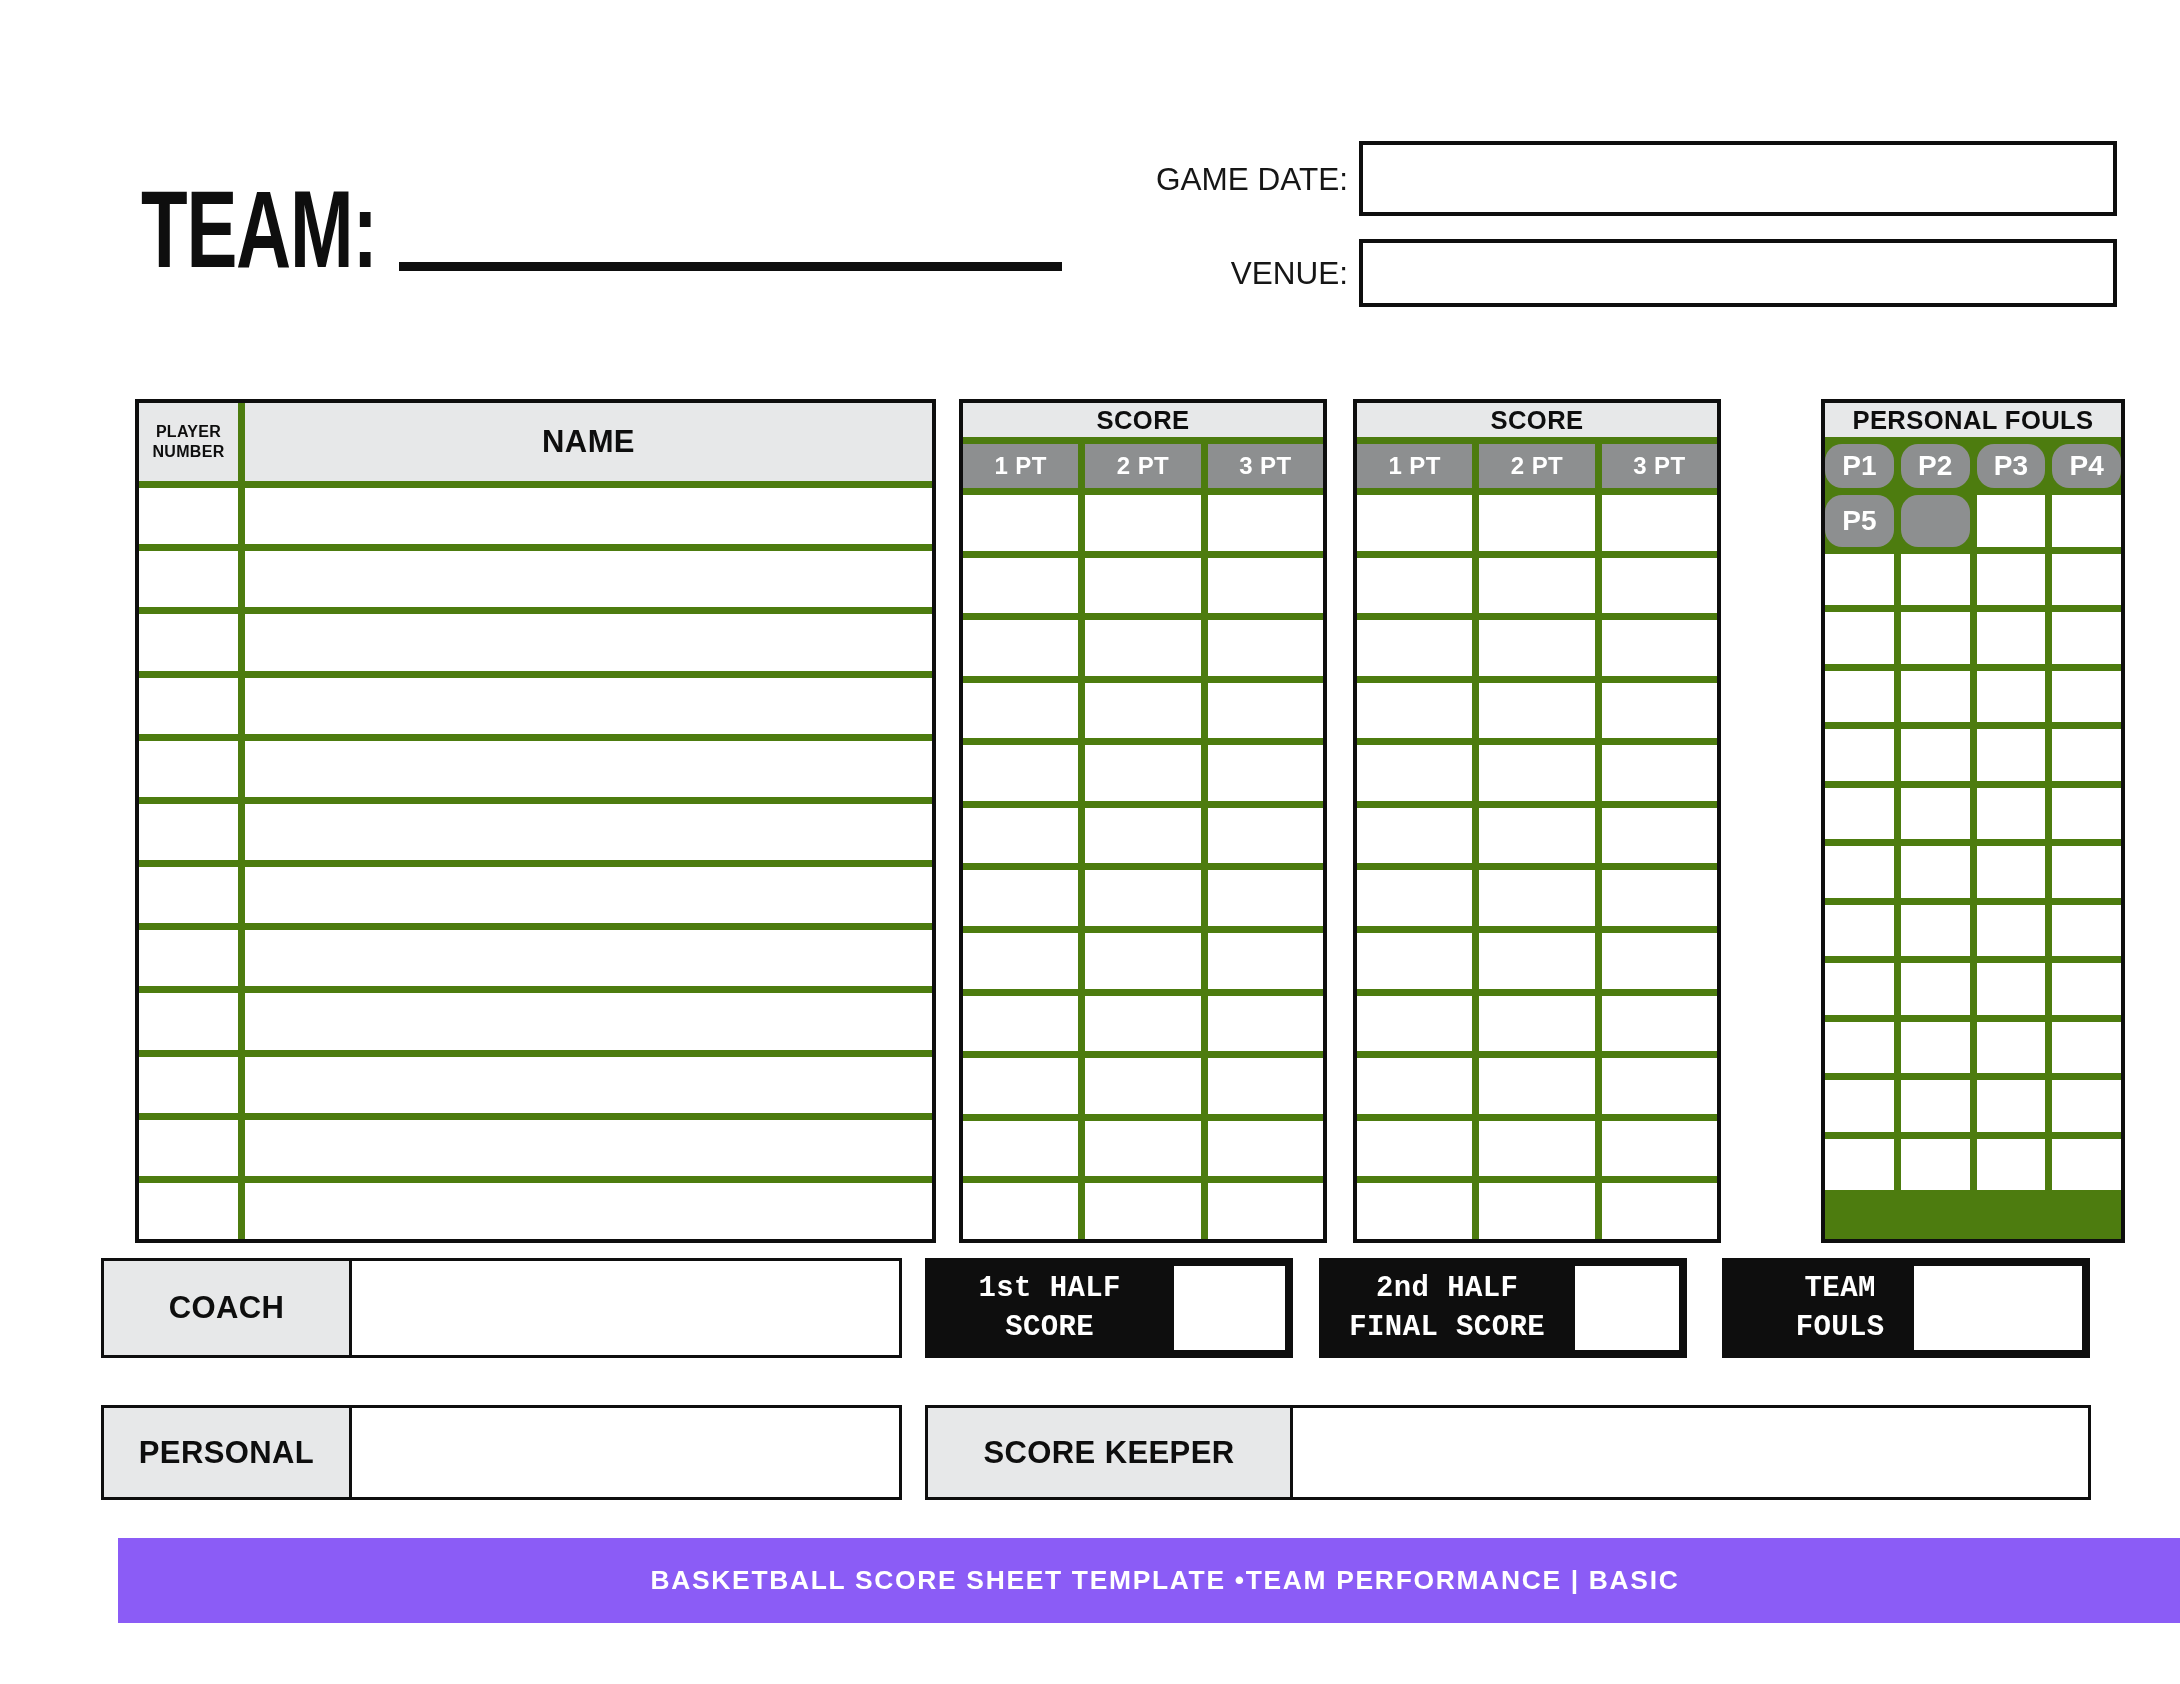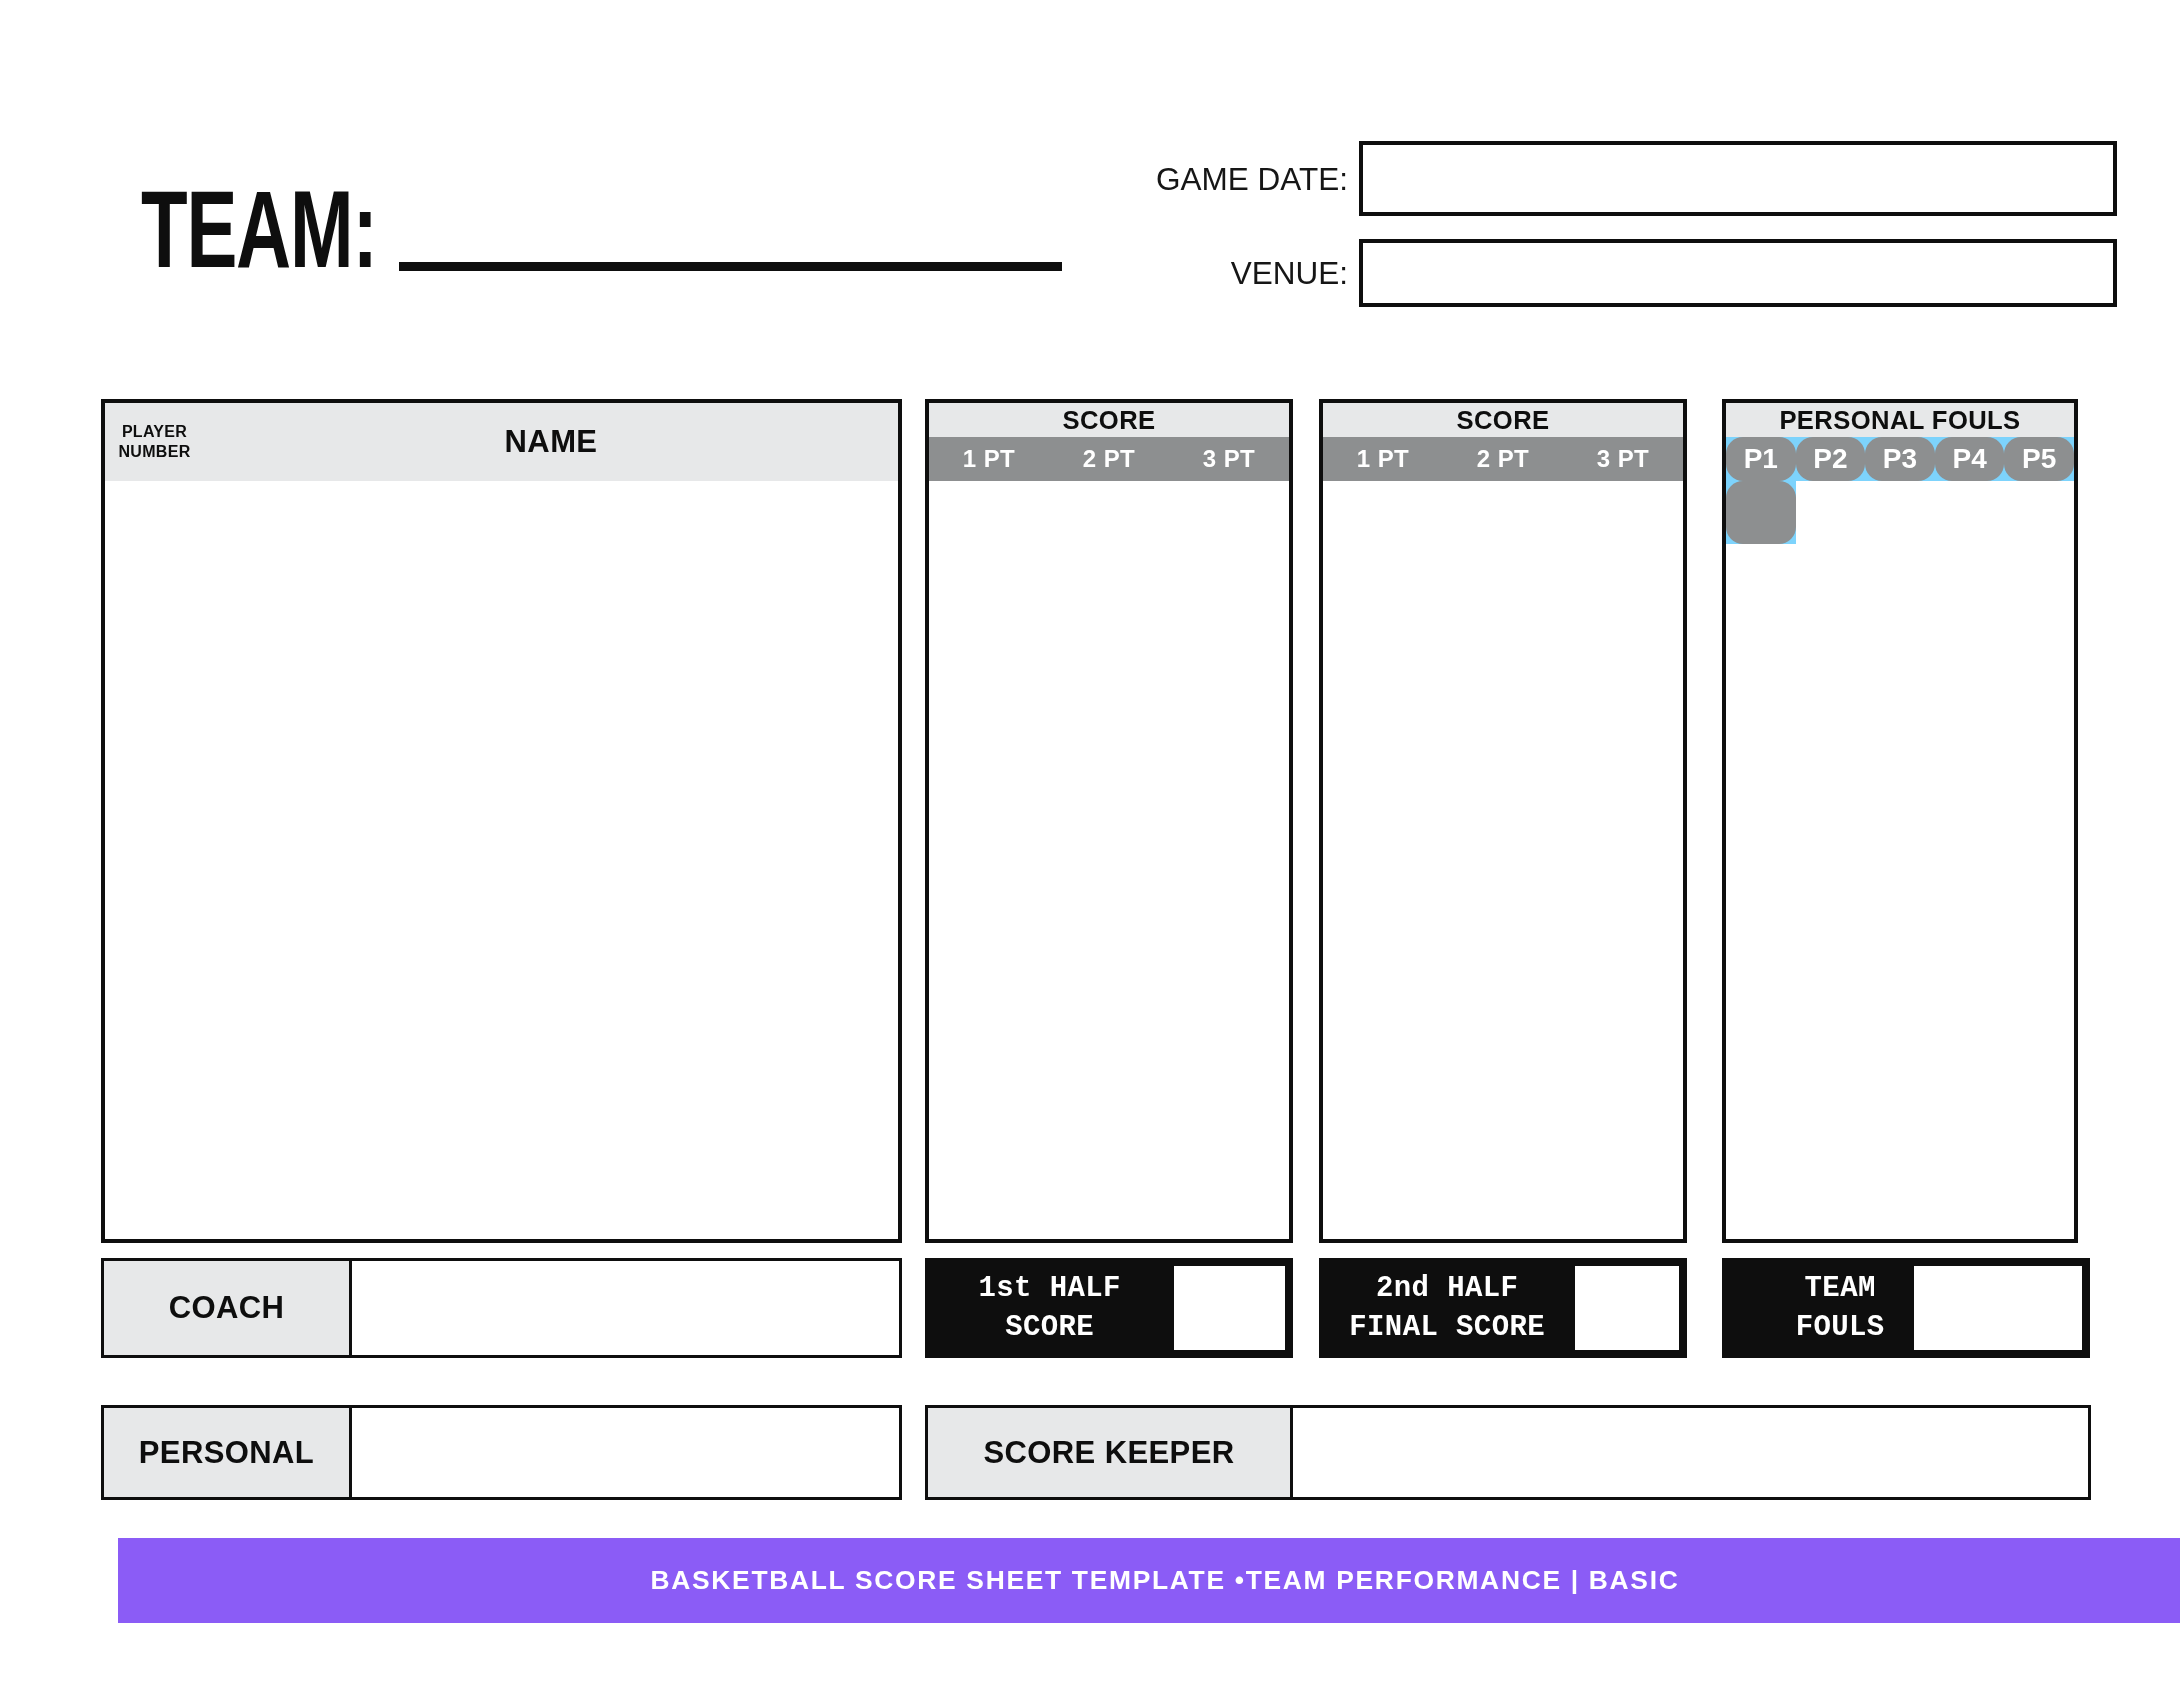--- a/index.html
+++ b/index.html
@@ -12,25 +12,25 @@
   .team-line{position:absolute;left:399px;top:262px;width:663px;height:9.4px;background:#0e0e0e;}
   .fld-label{position:absolute;width:383px;text-align:right;font-size:31.5px;line-height:43px;color:#161616;}
   .lbl-gd{left:965px;top:158px;}
   .lbl-vn{left:965px;top:252px;}
   .inputbox{position:absolute;left:1359px;width:758px;background:#fff;border:4.3px solid #0e0e0e;
             box-sizing:border-box;font-size:31px;padding:5.1px 13.6px;}
   .in-gd{top:141px;height:75px;}
   .in-vn{top:239px;height:68px;}
 
   
-  .grid{position:absolute;display:grid;gap:0;background:#7dd3fc;border:4.3px solid #0e0e0e;box-sizing:border-box;}
+  .grid{position:absolute;display:grid;gap:7px;background:#4d7c0f;border:4.3px solid #0e0e0e;box-sizing:border-box;margin-left:34px;}
   #roster{left:101px;top:399px;width:801px;height:844px;grid-template-columns:99px 1fr;grid-template-rows:78px repeat(12,1fr);}
   #score1{left:925px;top:399px;width:368px;height:844px;grid-template-columns:repeat(3,1fr);grid-template-rows:34px 44px repeat(12,1fr);}
   #score2{left:1319px;top:399px;width:368px;height:844px;grid-template-columns:repeat(3,1fr);grid-template-rows:34px 44px repeat(12,1fr);}
-  #fouls{left:1722px;top:399px;width:356px;height:844px;grid-template-columns:repeat(5,1fr);grid-template-rows:34px 44px repeat(12,1fr);}
+  #fouls{left:1787px;top:399px;width:304px;height:844px;grid-template-columns:repeat(4,1fr);grid-template-rows:34px 44px repeat(12,1fr);}
   .cell{background:#fff;}
   .head{background:#e7e8e9;display:flex;flex-direction:column;align-items:center;justify-content:center;
         font-weight:bold;text-align:center;}
   .dark{background:#8d8f90;color:#fff;display:flex;align-items:center;justify-content:center;font-weight:bold;}
   .span-all{grid-column:1/-1;}
   .h-name{font-size:31px;letter-spacing:0.4px;}
   .h-small{font-size:16px;line-height:19.6px;letter-spacing:0.3px;}
   .h-title{font-size:25.6px;letter-spacing:0.4px;}
   .h-pt{font-size:24px;letter-spacing:0.4px;}
   .h-p{font-size:28px;border-radius:17px;}

